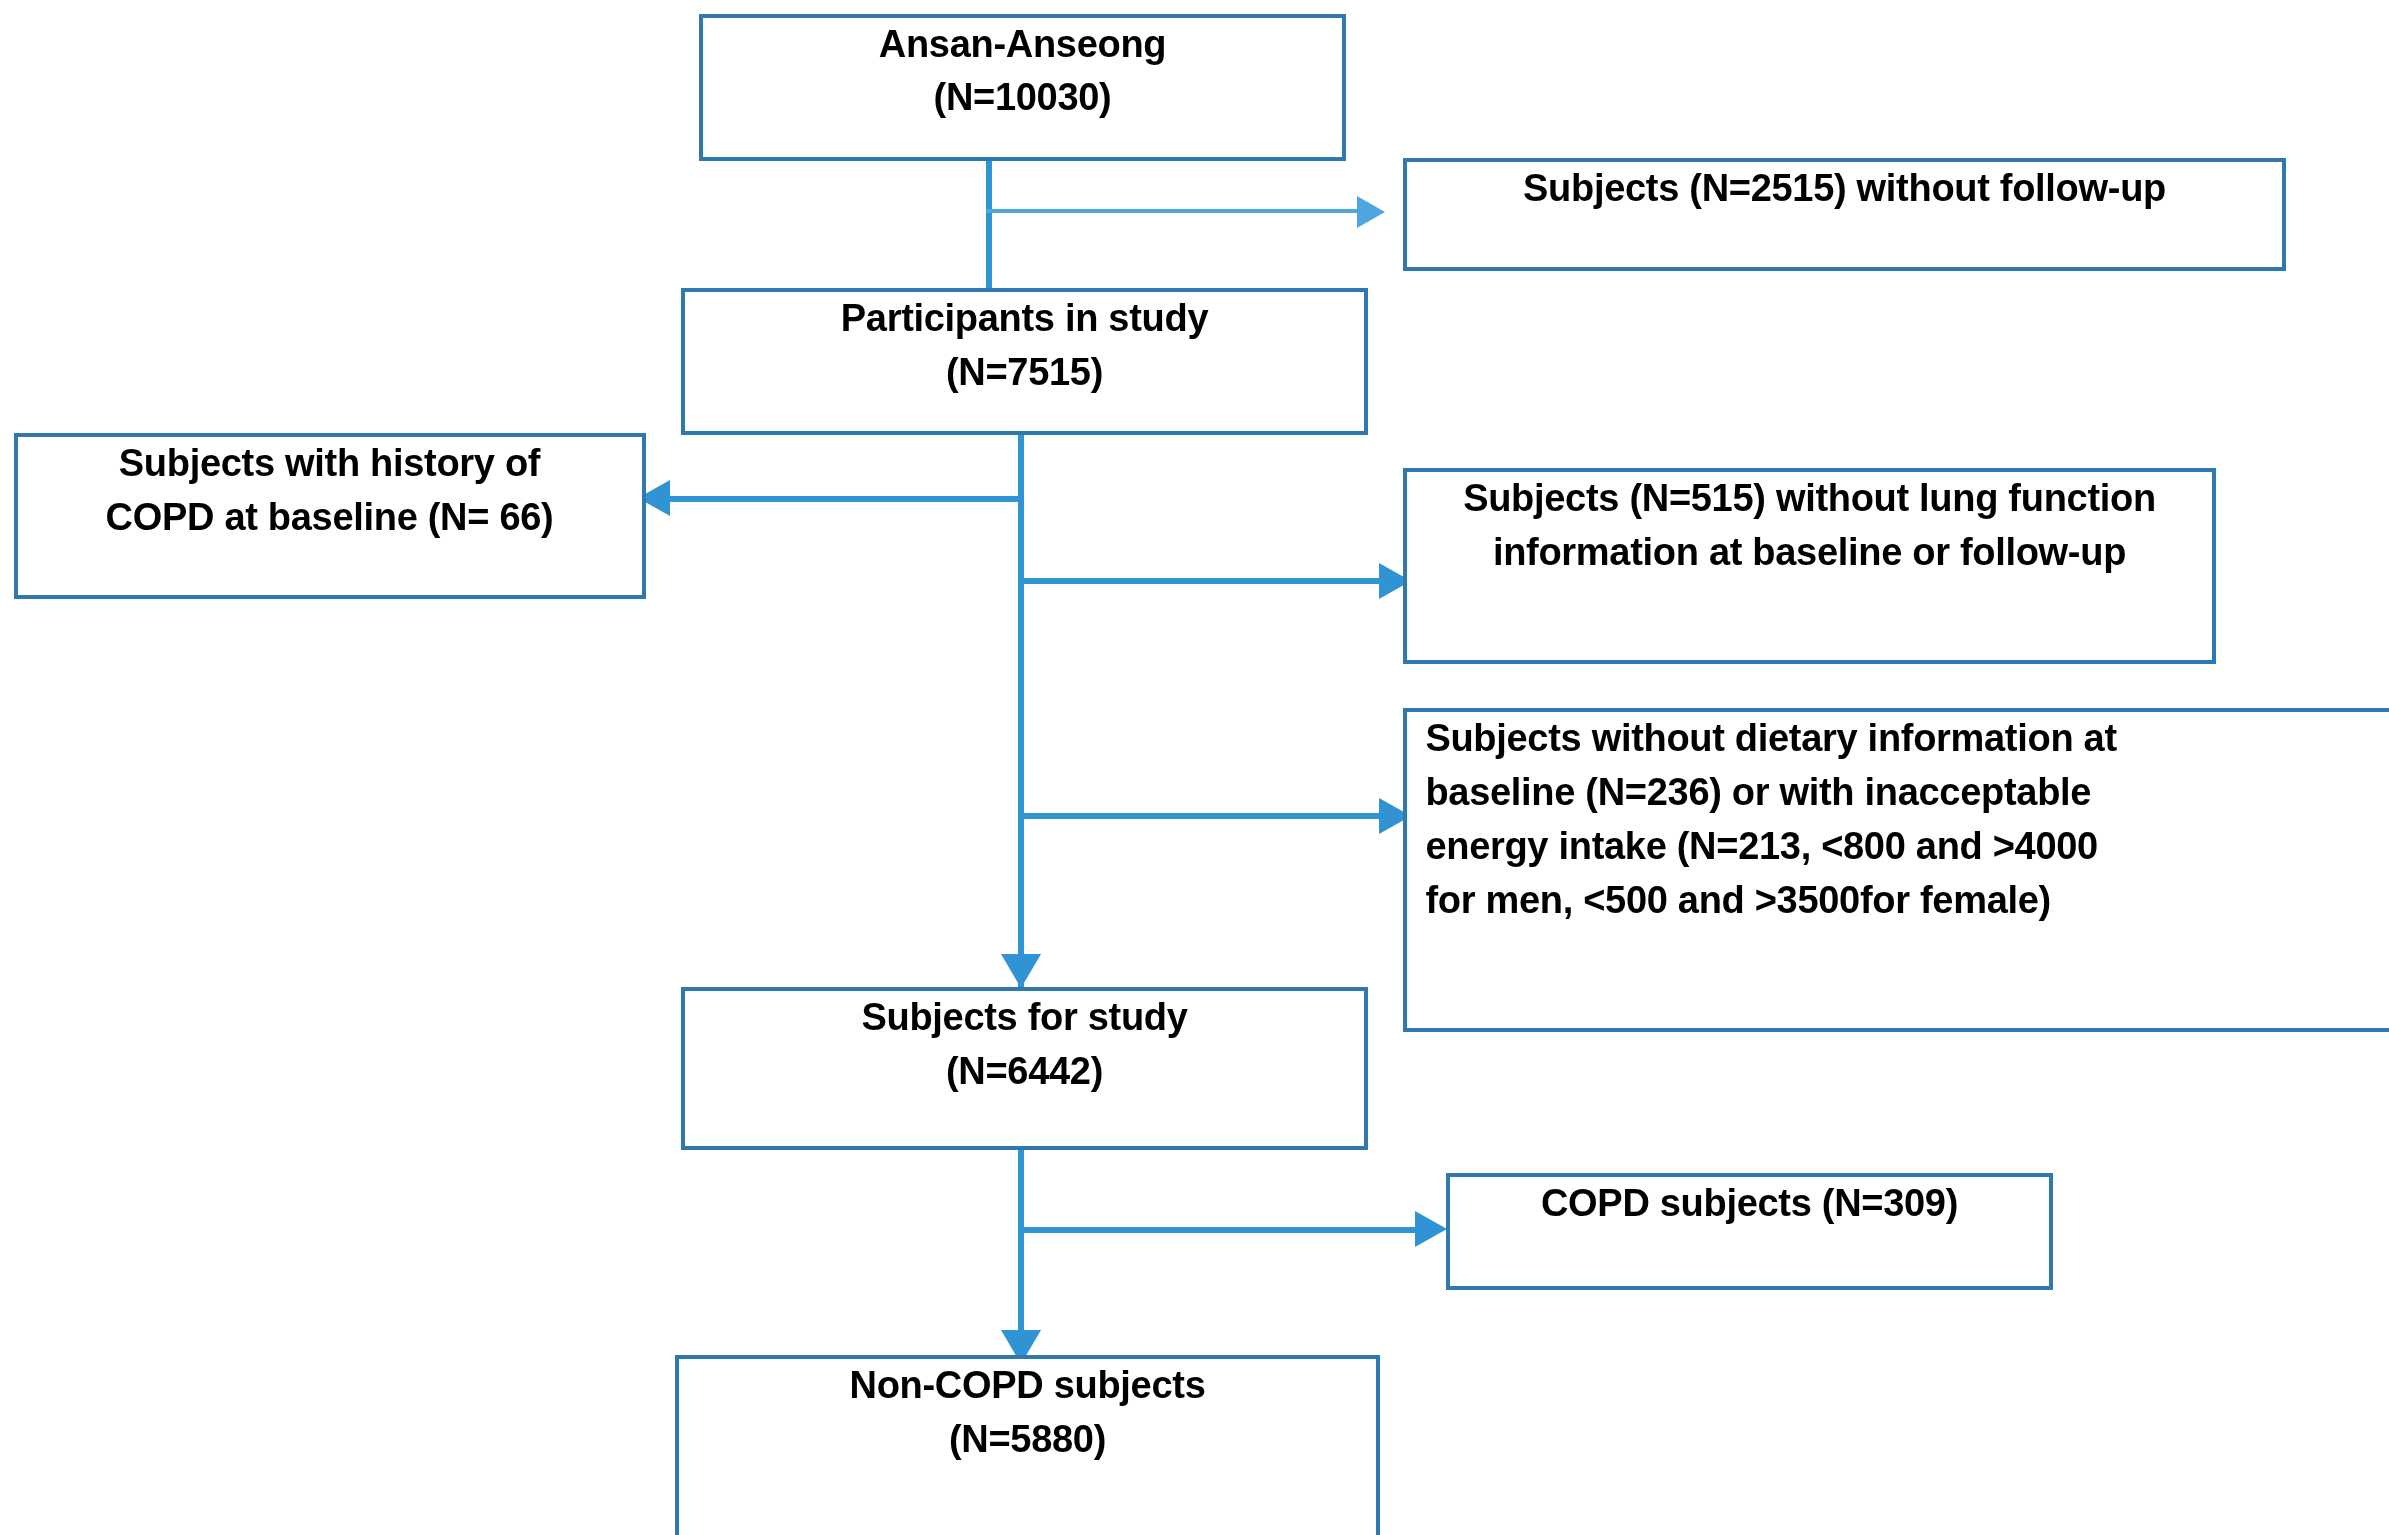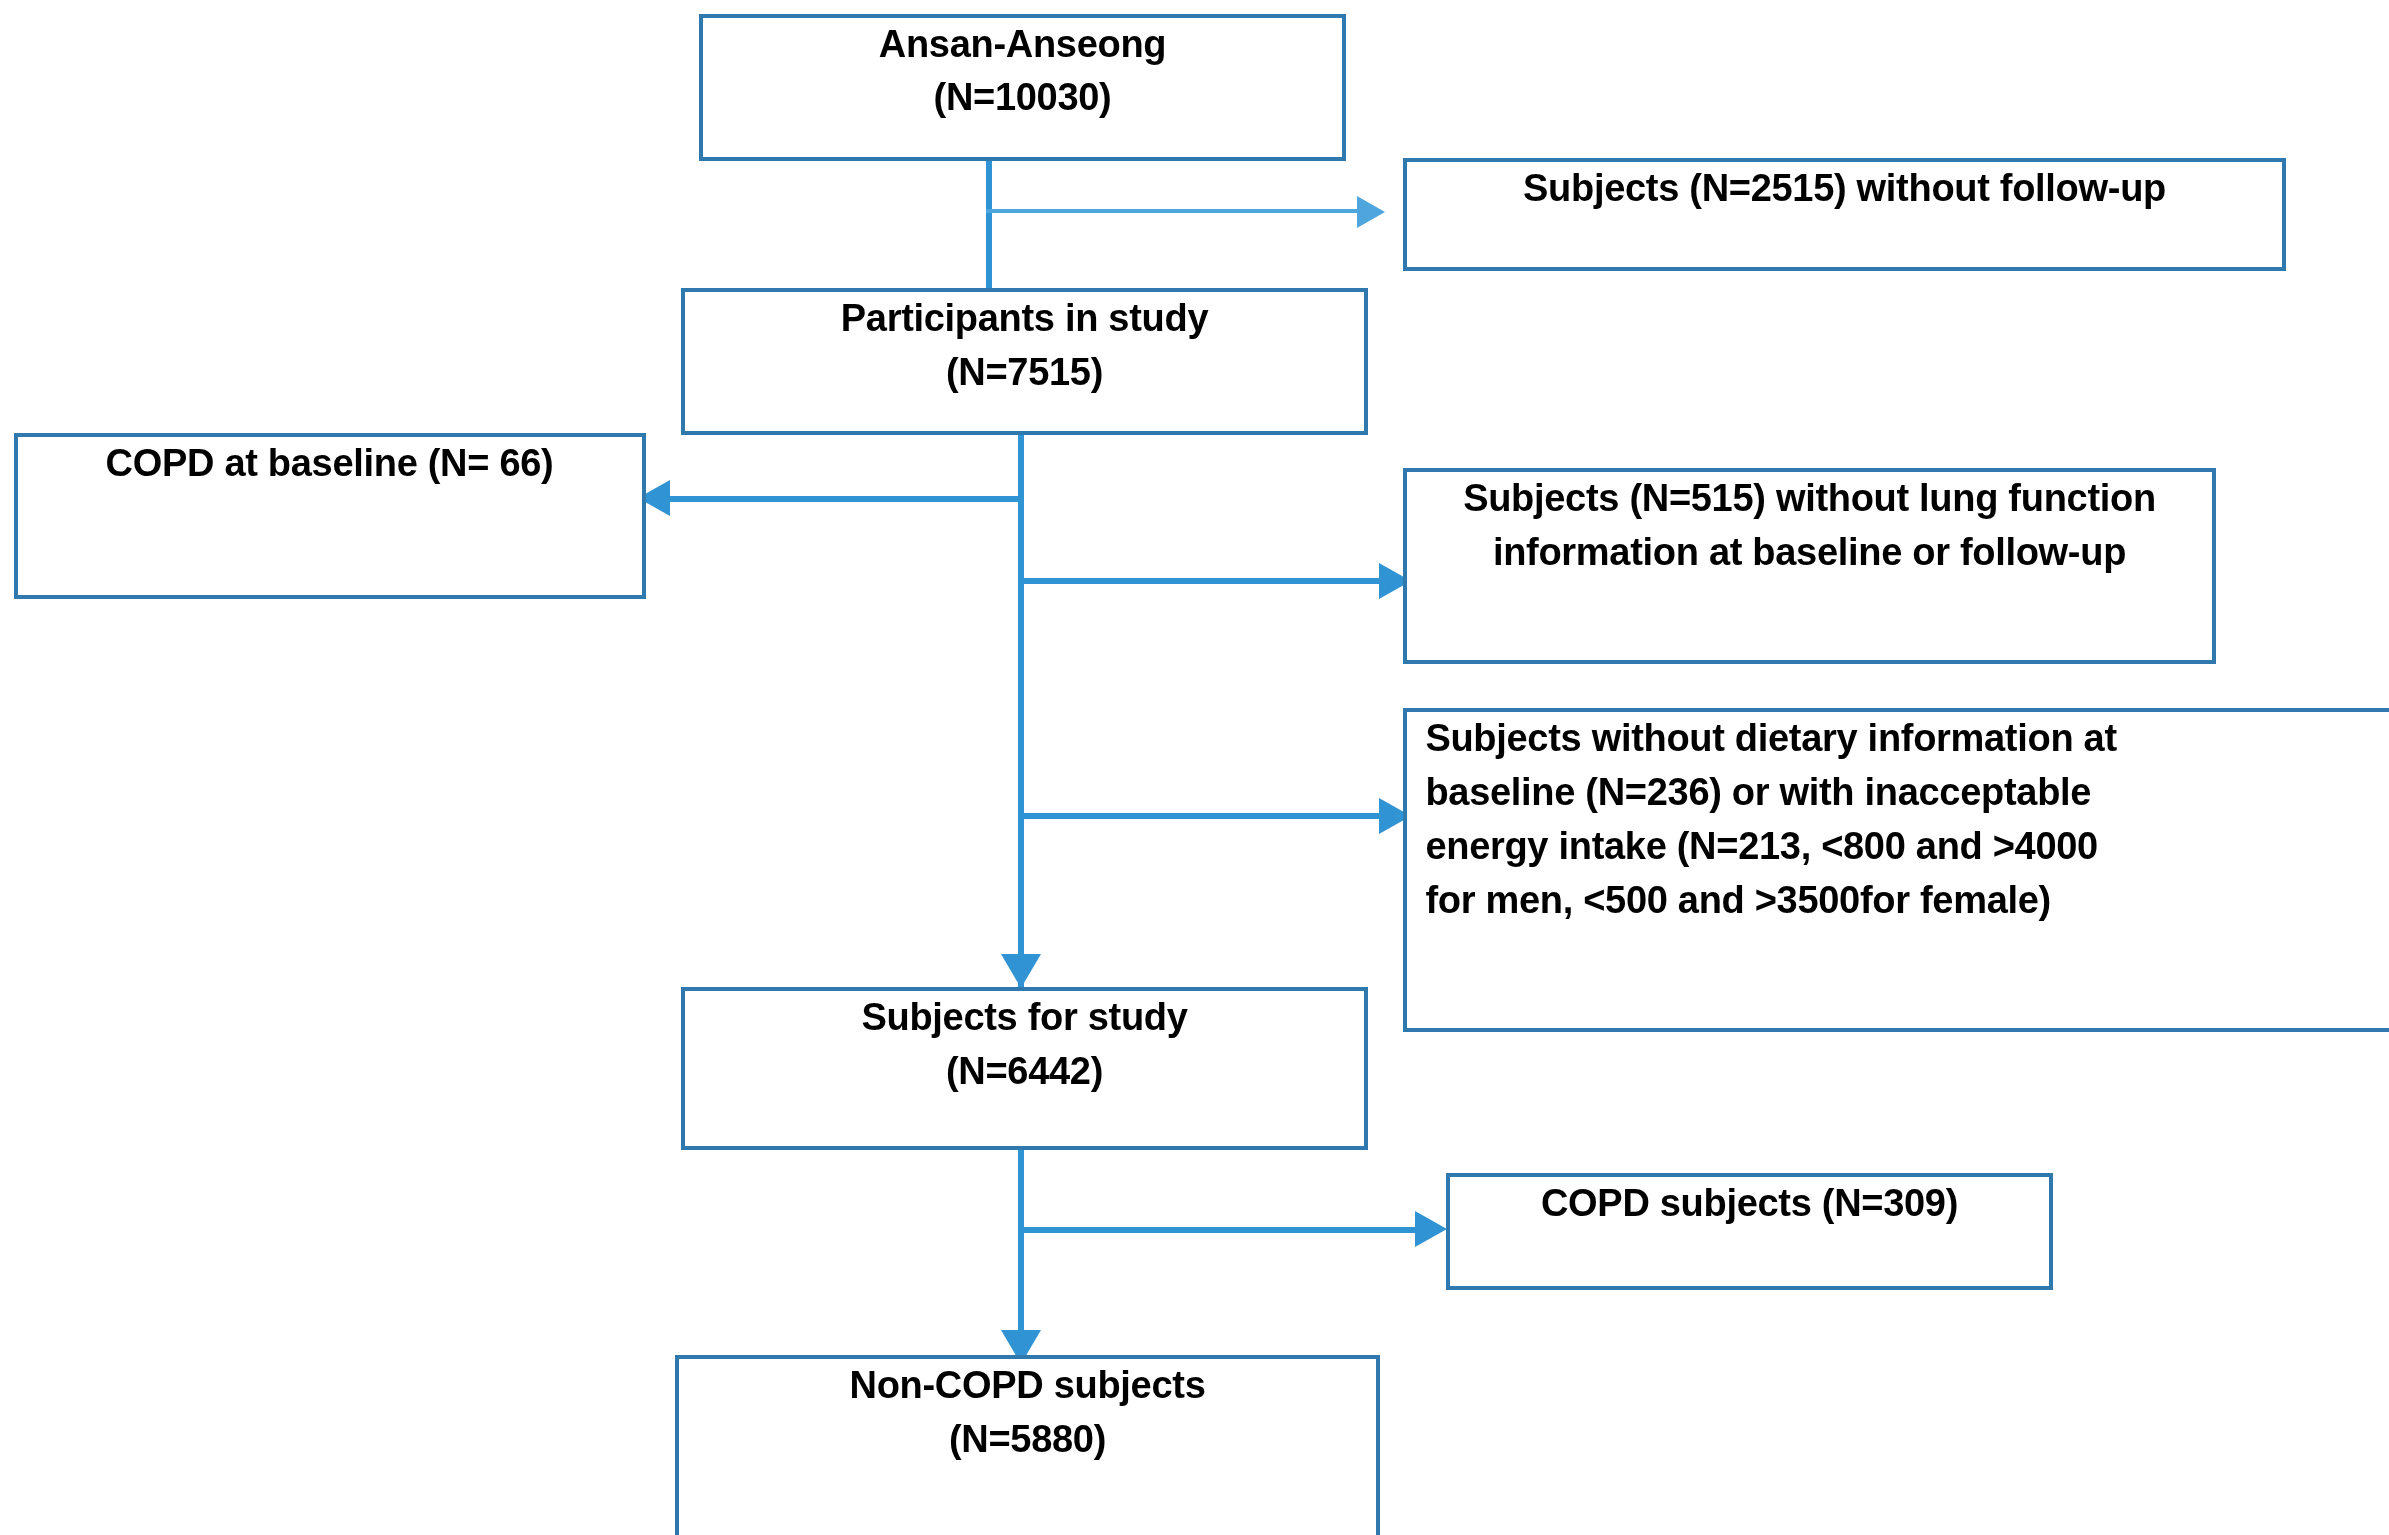--- a/index.html
+++ b/index.html
@@ -120,20 +120,21 @@
   <div class="node" style="left:1403px; top:158px; width:883px; height:113px;">
     <span class="line">Subjects (N=2515) without follow-up</span>
   </div>
 
   <div class="node" style="left:681px; top:288px; width:687px; height:147px;">
     <span class="line">Participants in study</span>
     <span class="line">(N=7515)</span>
   </div>
 
   <div class="node" style="left:13.5px; top:433px; width:632px; height:166px;">
+    <span class="line">Subjects with history of</span>
     <span class="line">COPD at baseline (N= 66)</span>
   </div>
 
   <div class="node" style="left:1403px; top:468px; width:813px; height:196px;">
     <span class="line">Subjects (N=515) without lung function</span>
     <span class="line">information at baseline or follow-up</span>
   </div>
 
   <div class="node left-align" style="left:1403px; top:660px; width:1001px; height:324px;margin-top:48px;">
     <span class="line">Subjects without dietary information at</span>

